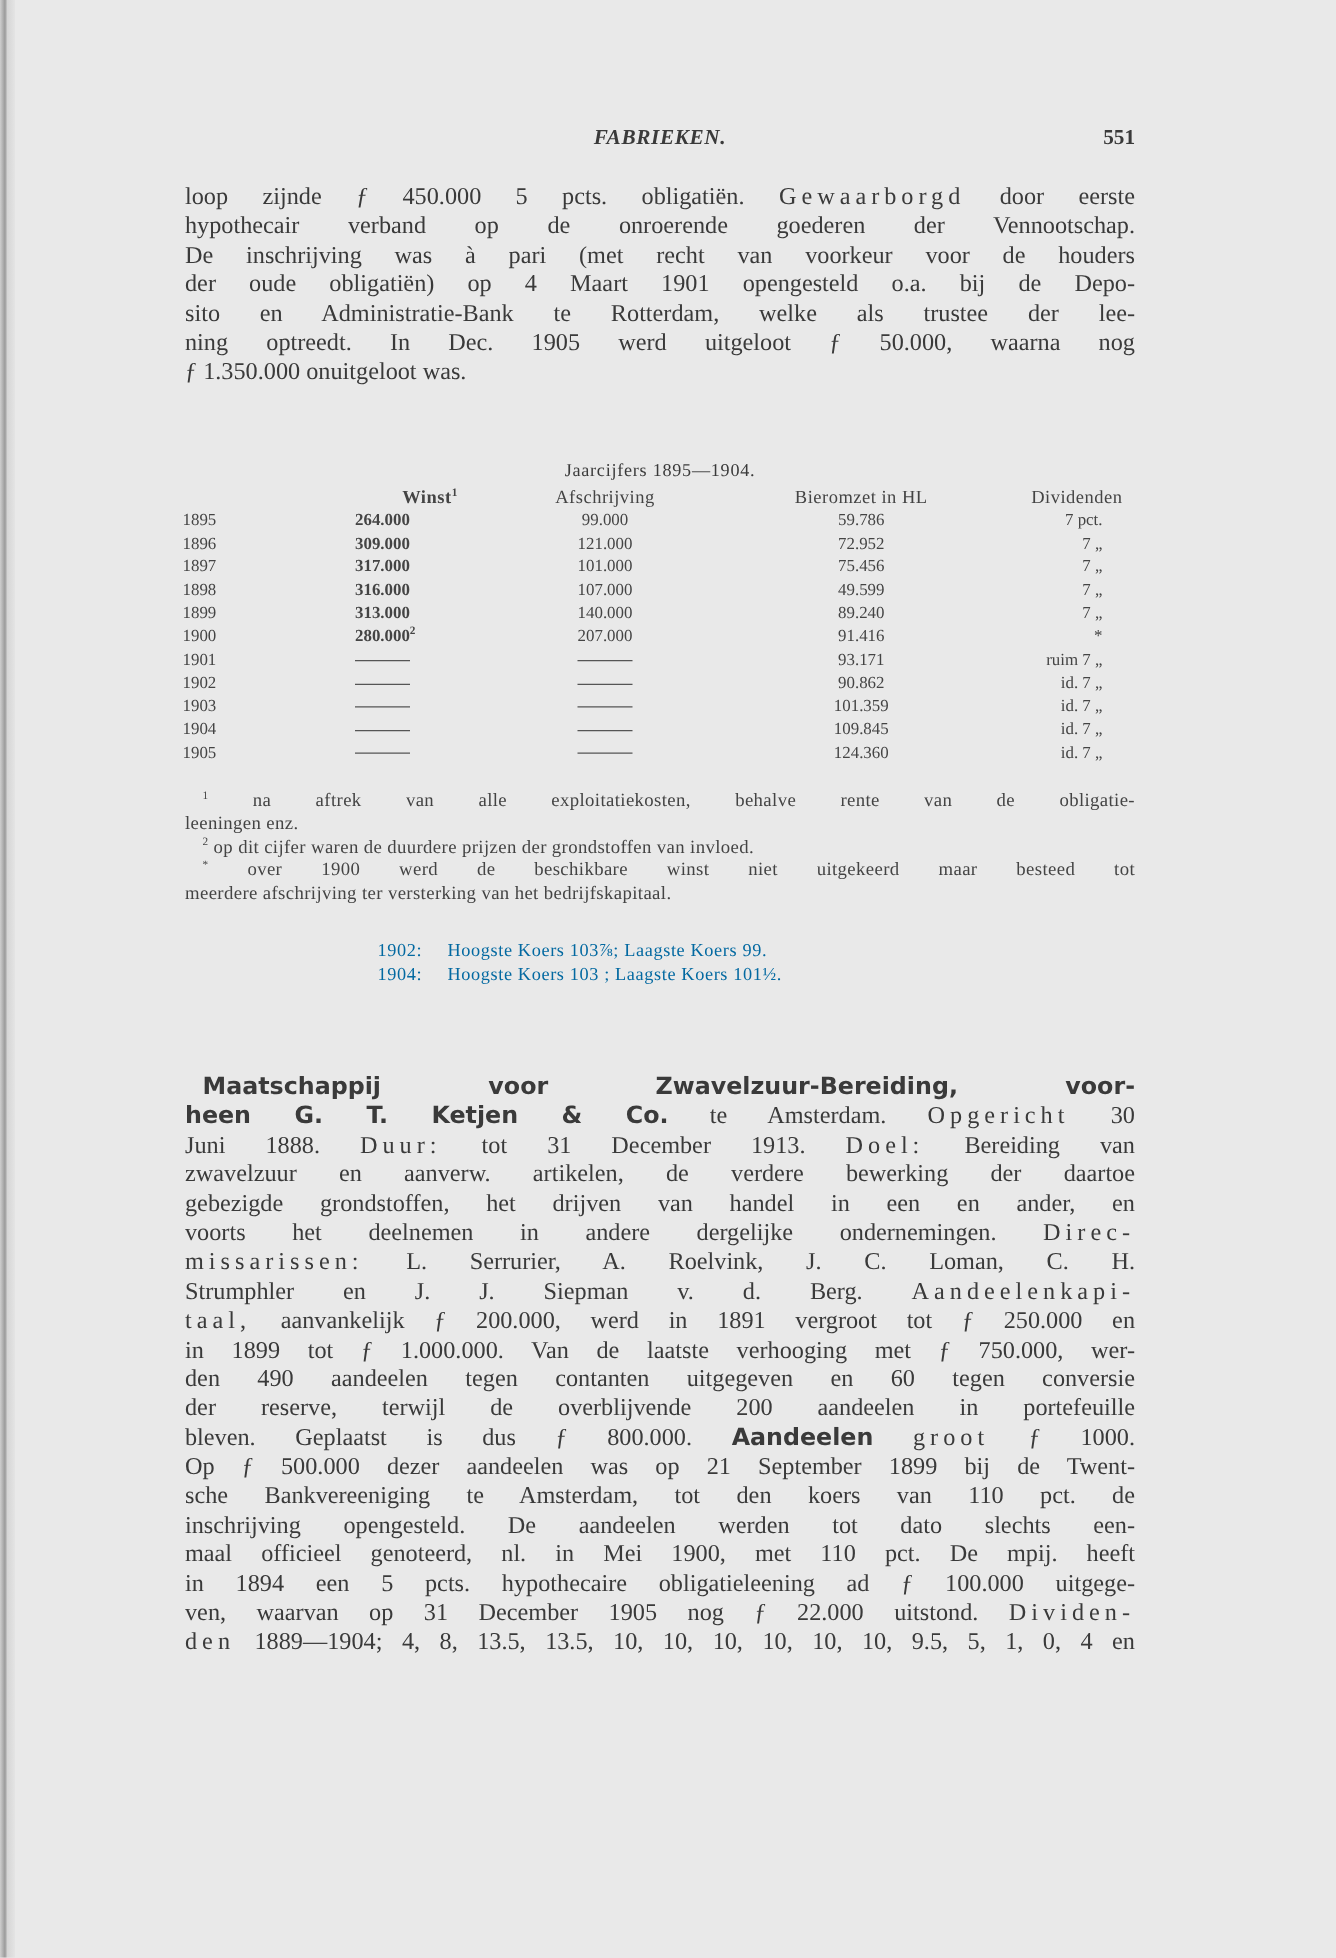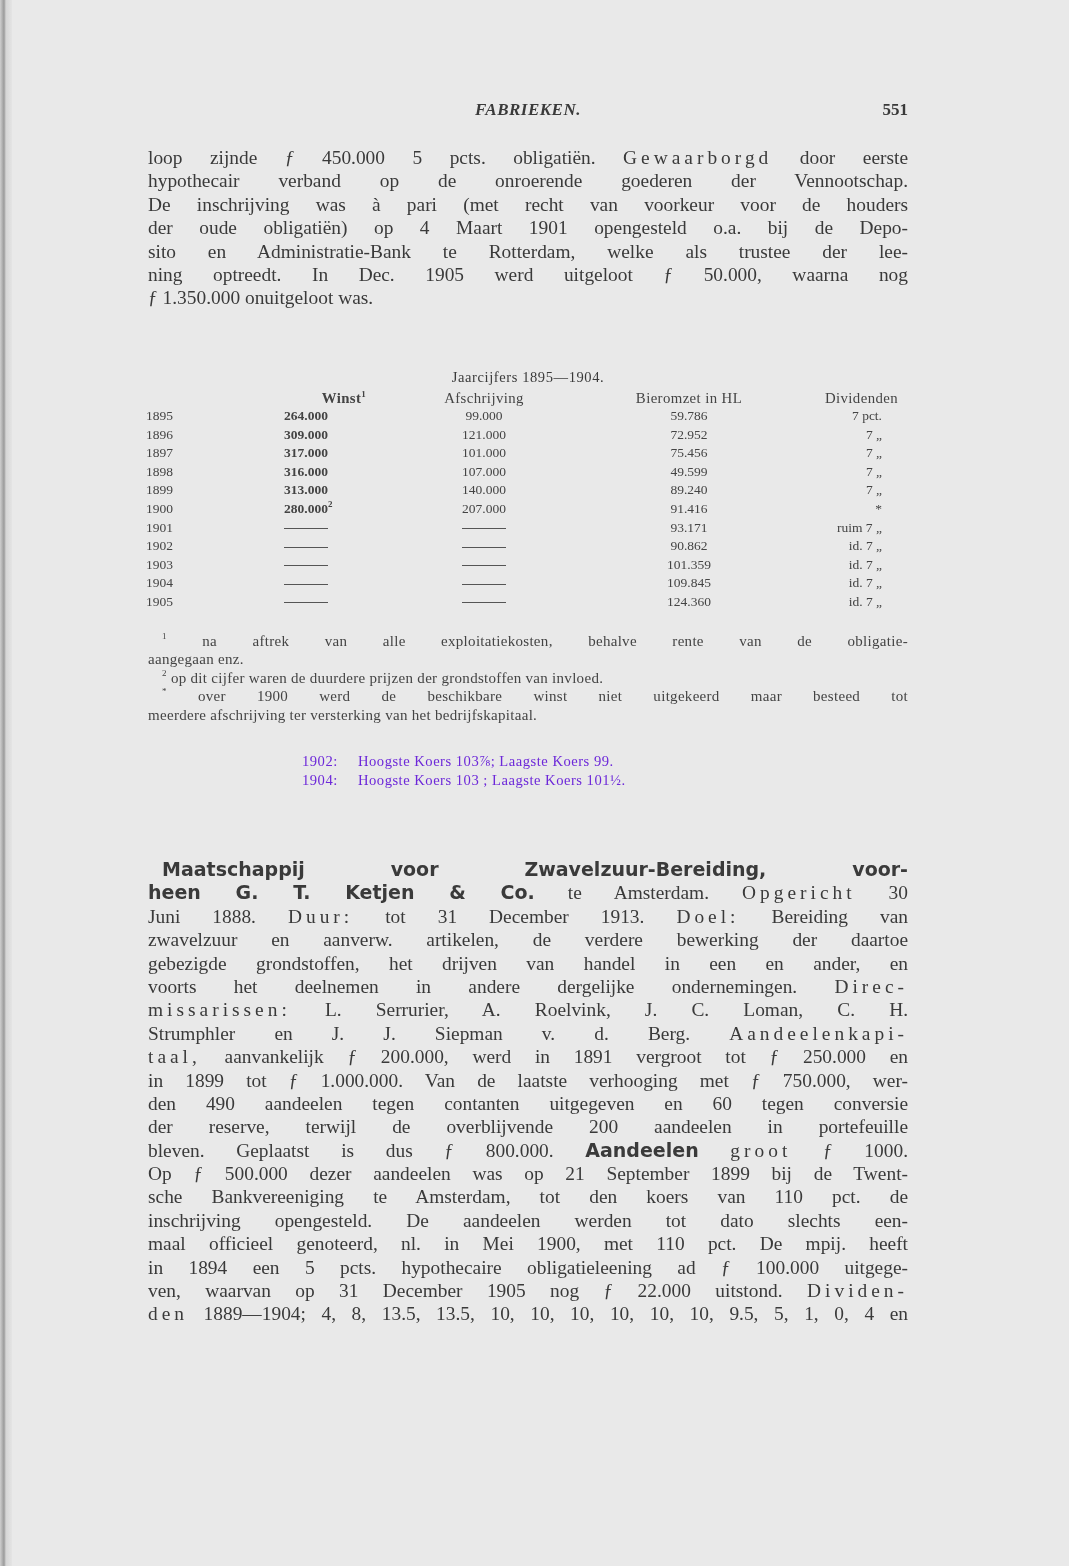--- a/index.html
+++ b/index.html
@@ -58,21 +58,21 @@
   .footnotes {
     position: absolute; top: 632px; left: 148px; width: 760px;
     font-size: 15px; line-height: 18.4px; color: #444; letter-spacing: 0.3px;
   }
   .footnotes .fn { display: block; text-align: justify; text-align-last: justify; white-space: nowrap; }
   .footnotes .fn.last { text-align-last: left; }
   .footnotes .indent { padding-left: 14px; }
 
   .koersen {
     position: absolute; top: 752px; left: 302px; width: 460px;
-    font-size: 14.6px; line-height: 19.2px; color: #6d28d9; letter-spacing: 0.5px;
+    font-size: 14.6px; line-height: 19.2px; color: #0369a1; letter-spacing: 0.5px;
   }
   .koersen .row { display: block; white-space: nowrap; }
   .koersen .yr { display: inline-block; width: 56px; }
 </style>
 </head>
 <body>
 
 <div class="spine"></div>
 
 <div class="page">
@@ -179,21 +179,21 @@
           <td class="c-winst"><span class="dash"></span></td>
           <td class="c-afs"><span class="dash"></span></td>
           <td class="c-bier"><span>124.360</span></td>
           <td class="c-div"><span>id. 7 „</span></td>
         </tr>
       </tbody>
   </table>
 
   <div class="footnotes">
     <span class="fn indent"><sup>1</sup> <span>na aftrek van alle exploitatiekosten, behalve rente van de obligatie-</span></span>
-    <span class="fn last">aangegaan enz.</span>
+    <span class="fn last">leeningen enz.</span>
     <span class="fn last indent"><sup>2</sup> <span>op dit cijfer waren de duurdere prijzen der grondstoffen van invloed.</span></span>
     <span class="fn indent"><sup>*</sup> <span>over 1900 werd de beschikbare winst niet uitgekeerd maar besteed tot</span></span>
     <span class="fn last">meerdere afschrijving ter versterking van het bedrijfskapitaal.</span>
   </div>
 
   <div class="koersen">
     <span class="row"><span class="yr">1902:</span><span>Hoogste Koers</span> <span>103⅞;</span> <span>Laagste Koers</span> <span>99.</span></span>
     <span class="row"><span class="yr">1904:</span><span>Hoogste Koers</span> <span>103 ;</span> <span>Laagste Koers</span> <span>101½.</span></span>
   </div>
 

